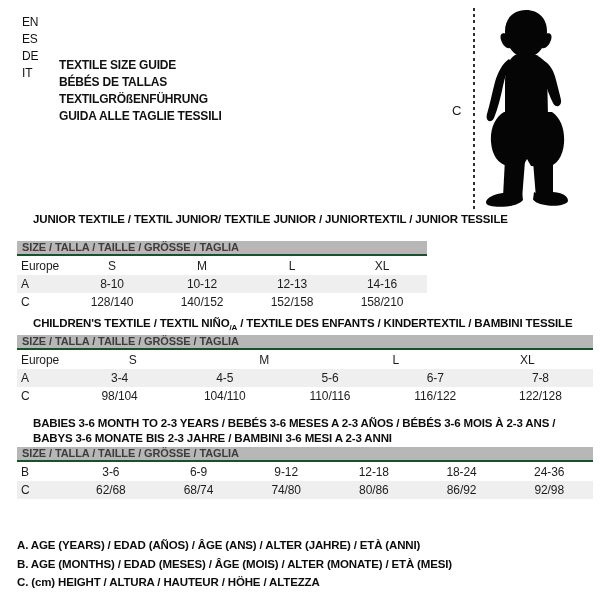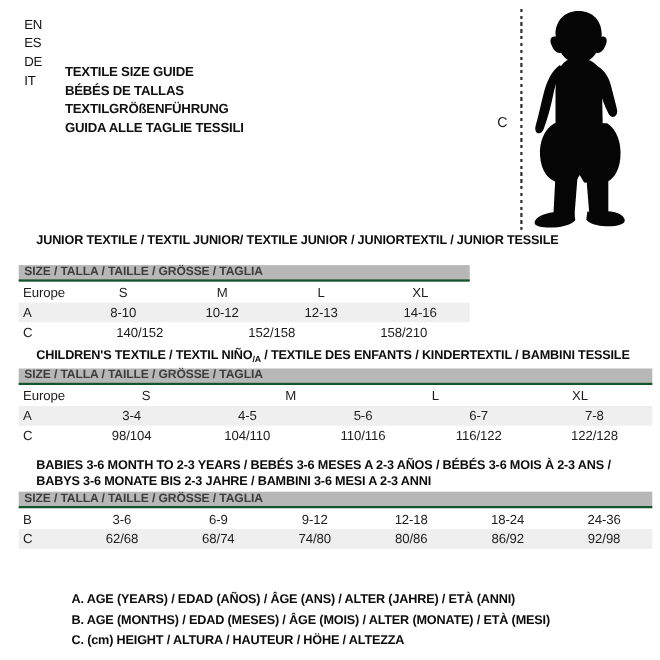--- a/index.html
+++ b/index.html
@@ -35,21 +35,21 @@
          color:#3d3d3d;font-weight:700;font-size:11px;padding-left:5px;
          letter-spacing:-0.1px;margin-bottom:1px;}
   .trow{display:flex;height:18px;line-height:18px;font-size:12px;color:#1c1c1c;
         letter-spacing:-0.1px;}
   .trow.alt{background:#efefef;}
   .lbl{width:46px;padding-left:4px;}
   .cell{flex:1;text-align:center;}
 
   
   .footnotes{position:absolute;left:17px;top:536px;font-weight:700;font-size:11.5px;
-             line-height:18.5px;letter-spacing:-0.15px;color:#0c0c0c;margin-left:48px;}
+             line-height:18.5px;letter-spacing:-0.15px;color:#0c0c0c;}
   .footnotes div{white-space:nowrap;}
 </style>
 </head>
 <body>
 
 <div class="canvas">
 
   <div class="lang">
     <div class="lang-row">
       <span class="code">EN</span>
@@ -99,20 +99,21 @@
     </div>
     <div class="trow alt">
       <span class="lbl">A</span>
       <span class="cell">8-10</span>
       <span class="cell">10-12</span>
       <span class="cell">12-13</span>
       <span class="cell">14-16</span>
     </div>
     <div class="trow">
       <span class="lbl">C</span>
+      <span class="cell">128/140</span>
       <span class="cell">140/152</span>
       <span class="cell">152/158</span>
       <span class="cell">158/210</span>
     </div>
   </div>
 
   <div class="sec-title t2-title">
     <span>CHILDREN'S TEXTILE / TEXTIL NIÑO</span><sub>/A</sub><span> / TEXTILE DES ENFANTS / KINDERTEXTIL / BAMBINI TESSILE</span>
   </div>
   <div class="tbl tbl-children">

